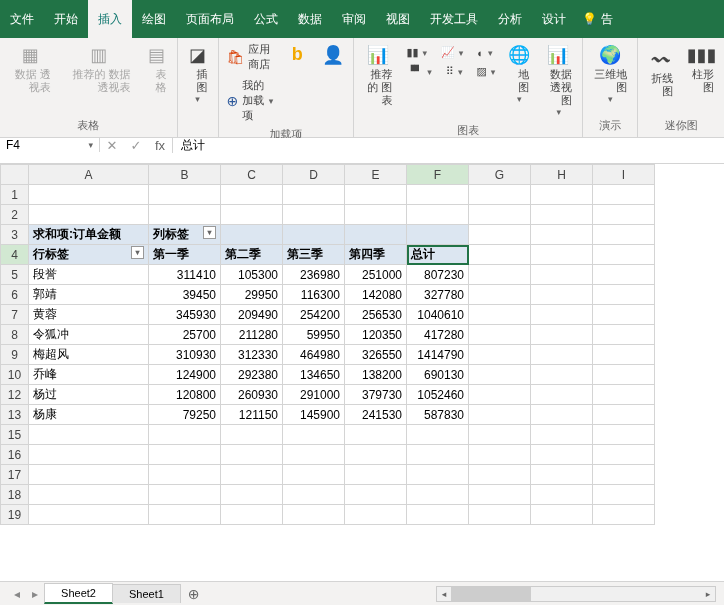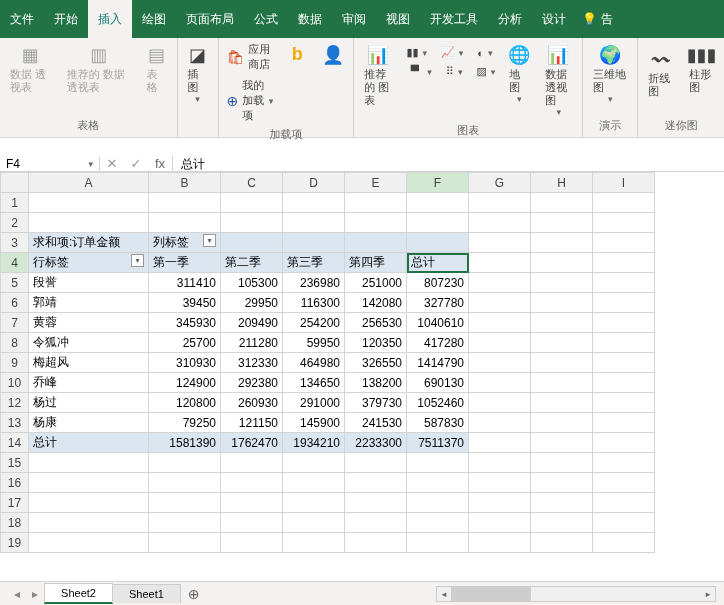--- a/index.html
+++ b/index.html
@@ -8,42 +8,42 @@
 .tab{padding:0 10px;display:flex;align-items:center;cursor:pointer;font-size:12px}
 .tab.active{background:#f3f2f1;color:#0f766e}
 .tab.tell{padding:0 6px}
 .ribbon{background:#f3f2f1;border-bottom:1px solid #d4d4d4;height:100px;display:flex}
 .rgroup{border-right:1px solid #d4d4d4;display:flex;flex-direction:column;padding:2px 4px}
 .rgroup-body{flex:1;display:flex;align-items:flex-start;gap:4px}
 .rgroup-label{text-align:center;color:#666;font-size:11px;padding:2px 0}
 .rbtn{display:flex;flex-direction:column;align-items:center;padding:4px 6px;cursor:pointer;color:#444;min-width:32px}
 .rbtn.disabled{opacity:.45;cursor:default}
 .rbtn .icon{font-size:18px;margin-bottom:2px}
-.rbtn .lbl{font-size:11px;text-align:left;line-height:13px}
+.rbtn .lbl{font-size:11px;text-align:right;line-height:13px}
 .rbtn-sm{display:flex;align-items:center;padding:2px 4px;cursor:pointer;color:#444;gap:4px;font-size:11px}
 .rbtn-sm .icon{font-size:14px}
 .vstack{display:flex;flex-direction:column;gap:2px}
-.namebox-row{height:34px;border-bottom:1px solid #d4d4d4;display:flex;align-items:flex-end;background:#fff}
+.namebox-row{height:26px;border-bottom:1px solid #d4d4d4;display:flex;align-items:flex-start;background:#fff}
 .namebox{width:100px;border-right:1px solid #d4d4d4;display:flex;align-items:center;padding:0 6px;justify-content:space-between}
 .namebox input{border:none;width:60px;font-size:12px;outline:none}
 .fx-btns{display:flex;align-items:center;border-right:1px solid #d4d4d4}
 .fx-btn{width:24px;text-align:center;color:#999;cursor:pointer;font-size:13px}
 .fx-label{width:24px;text-align:center;color:#666;font-size:13px}
 .formula-bar{flex:1;display:flex;align-items:center;padding:0 8px}
 .formula-bar input{border:none;width:100%;font-size:12px;outline:none}
 .grid-wrap{position:relative;height:420px;overflow:auto}
 .grid{border-collapse:collapse;table-layout:fixed}
 .grid th,.grid td{border:1px solid #d4d4d4;height:20px;font-size:12px;padding:0 4px;white-space:nowrap;overflow:hidden}
 .grid .corner{background:#f0f0f0;width:28px}
 .grid .colhdr{background:#f0f0f0;text-align:center;color:#444;font-weight:normal}
 .grid .rowhdr{background:#f0f0f0;text-align:center;color:#444;font-weight:normal;width:28px}
 .colA{width:120px}.colB{width:72px}.colC{width:62px}.colD{width:62px}.colE{width:62px}.colF{width:62px}.colG{width:62px}.colH{width:62px}.colI{width:62px}
 .num{text-align:right}
 .txt{text-align:left}
-.bold{font-weight:normal}
+.bold{font-weight:bold}
 .pvhdr{background:#dce6f1}
 .selected-hdr{background:#d2e8d2!important;color:#217346}
 .active-cell{outline:2px solid #217346;outline-offset:-2px}
 .filter-btn{float:right;width:13px;height:13px;border:1px solid #999;background:#fff;display:inline-flex;align-items:center;justify-content:center;font-size:8px;color:#666;margin-left:2px}
 .statusbar{position:absolute;bottom:0;left:0;right:0;height:24px;background:#f3f2f1;border-top:1px solid #d4d4d4;display:flex;align-items:center}
 .sheet-tabs{display:flex;align-items:center;margin-left:8px}
 .sheet-nav{color:#888;padding:0 6px;cursor:pointer}
 .sheet-tab{padding:3px 16px;border:1px solid #ccc;border-bottom:none;background:#e6e6e6;cursor:pointer;font-size:11px;margin-right:-1px}
 .sheet-tab.active{background:#fff;border-bottom:2px solid #217346}
 .sheet-add{padding:0 8px;color:#666;cursor:pointer;font-size:14px}
@@ -375,32 +375,20 @@
           <td class="colB num">79250</td>
           <td class="colC num">121150</td>
           <td class="colD num">145900</td>
           <td class="colE num">241530</td>
           <td class="colF num">587830</td>
           <td class="colG "></td>
           <td class="colH "></td>
           <td class="colI "></td>
         </tr>
         <tr>
-          <th class="rowhdr">14</th>
-          <td class="colA txt bold pvhdr">总计</td>
-          <td class="colB num bold pvhdr">1581390</td>
-          <td class="colC num bold pvhdr">1762470</td>
-          <td class="colD num bold pvhdr">1934210</td>
-          <td class="colE num bold pvhdr">2233300</td>
-          <td class="colF num bold pvhdr">7511370</td>
-          <td class="colG "></td>
-          <td class="colH "></td>
-          <td class="colI "></td>
-        </tr>
-        <tr>
           <th class="rowhdr">15</th>
           <td class="colA "></td>
           <td class="colB "></td>
           <td class="colC "></td>
           <td class="colD "></td>
           <td class="colE "></td>
           <td class="colF "></td>
           <td class="colG "></td>
           <td class="colH "></td>
           <td class="colI "></td>

